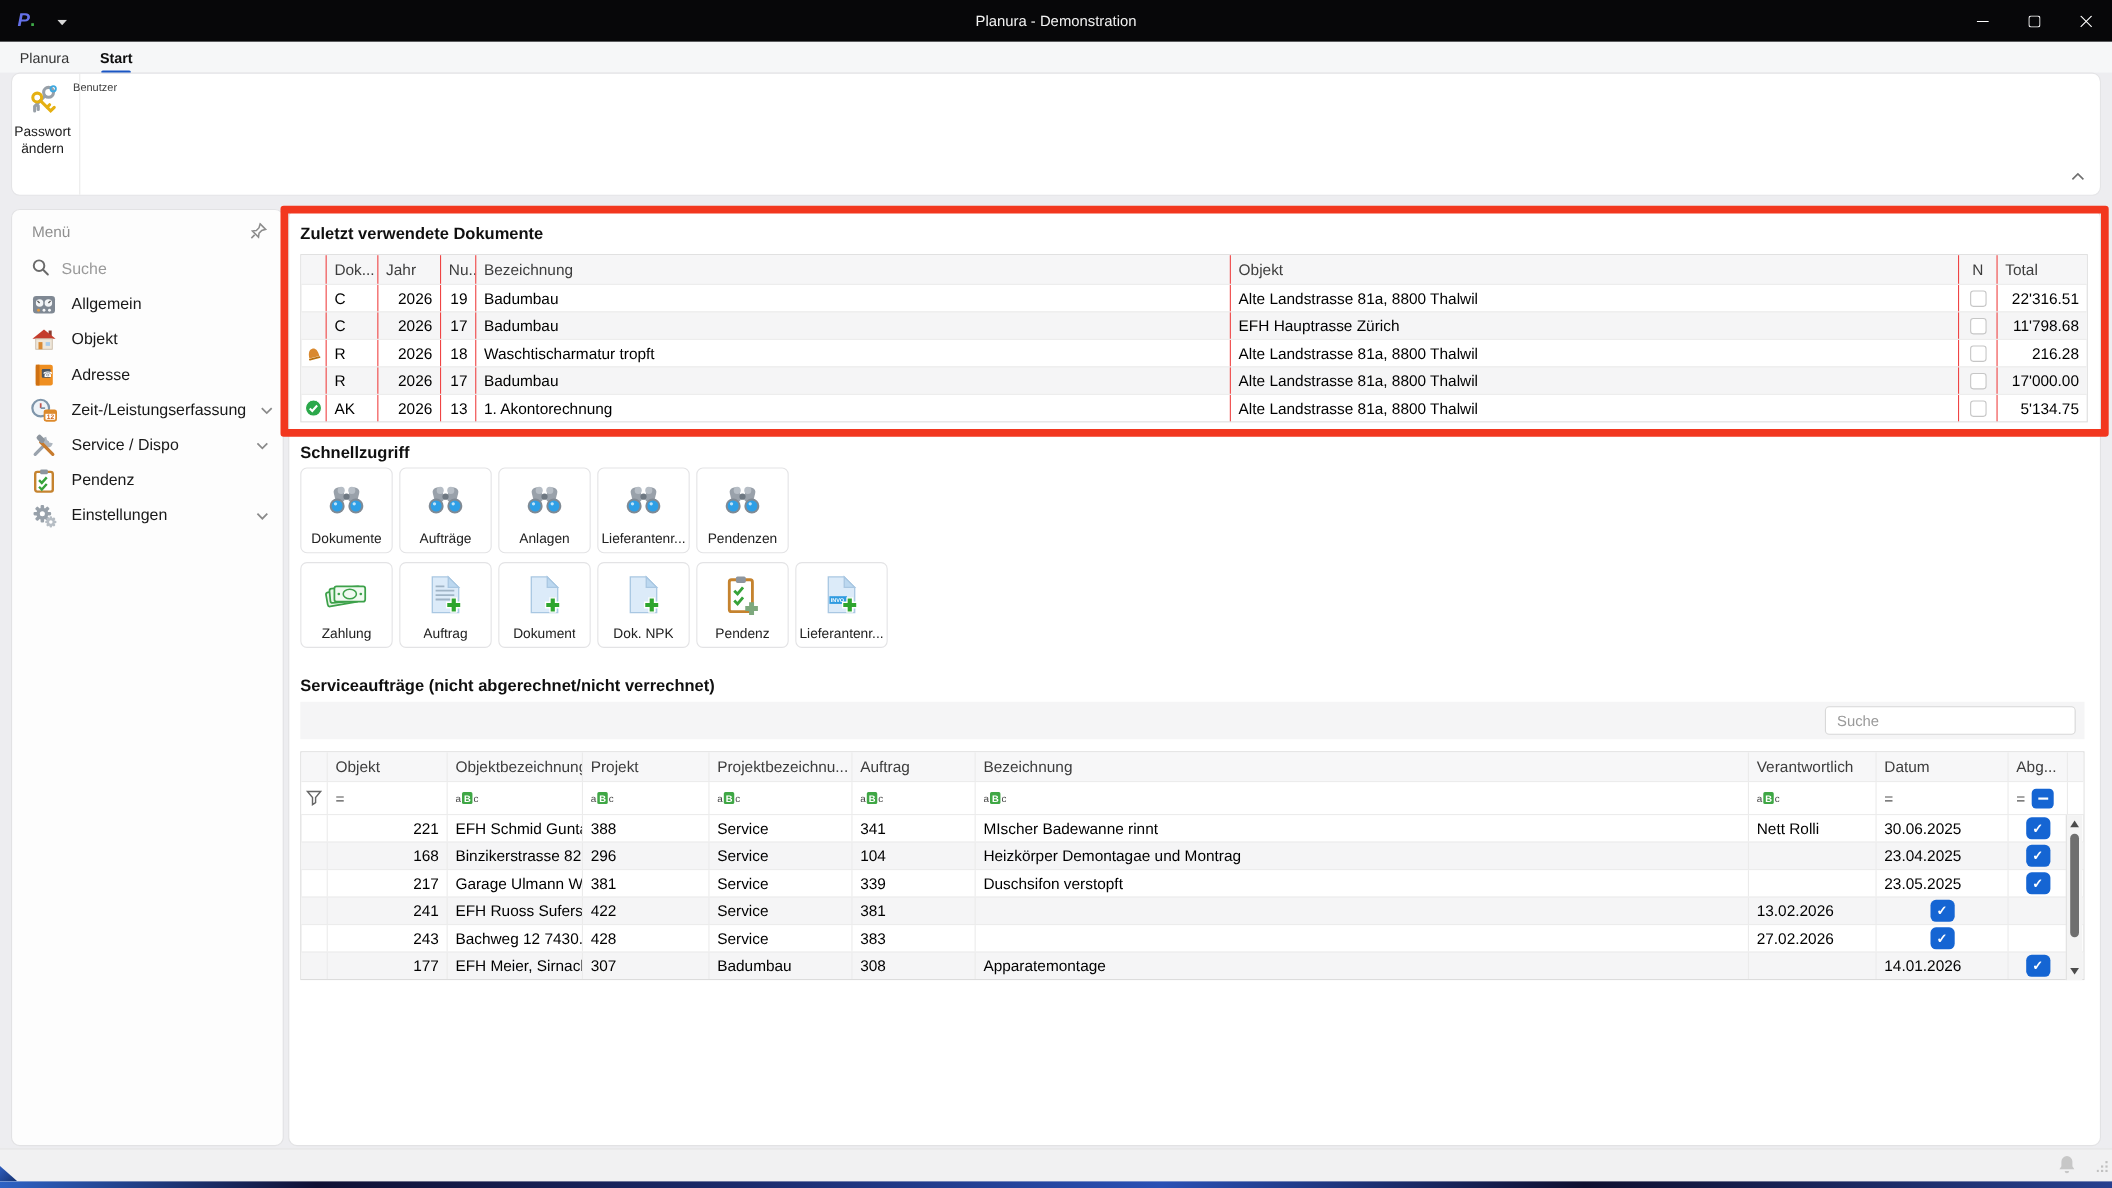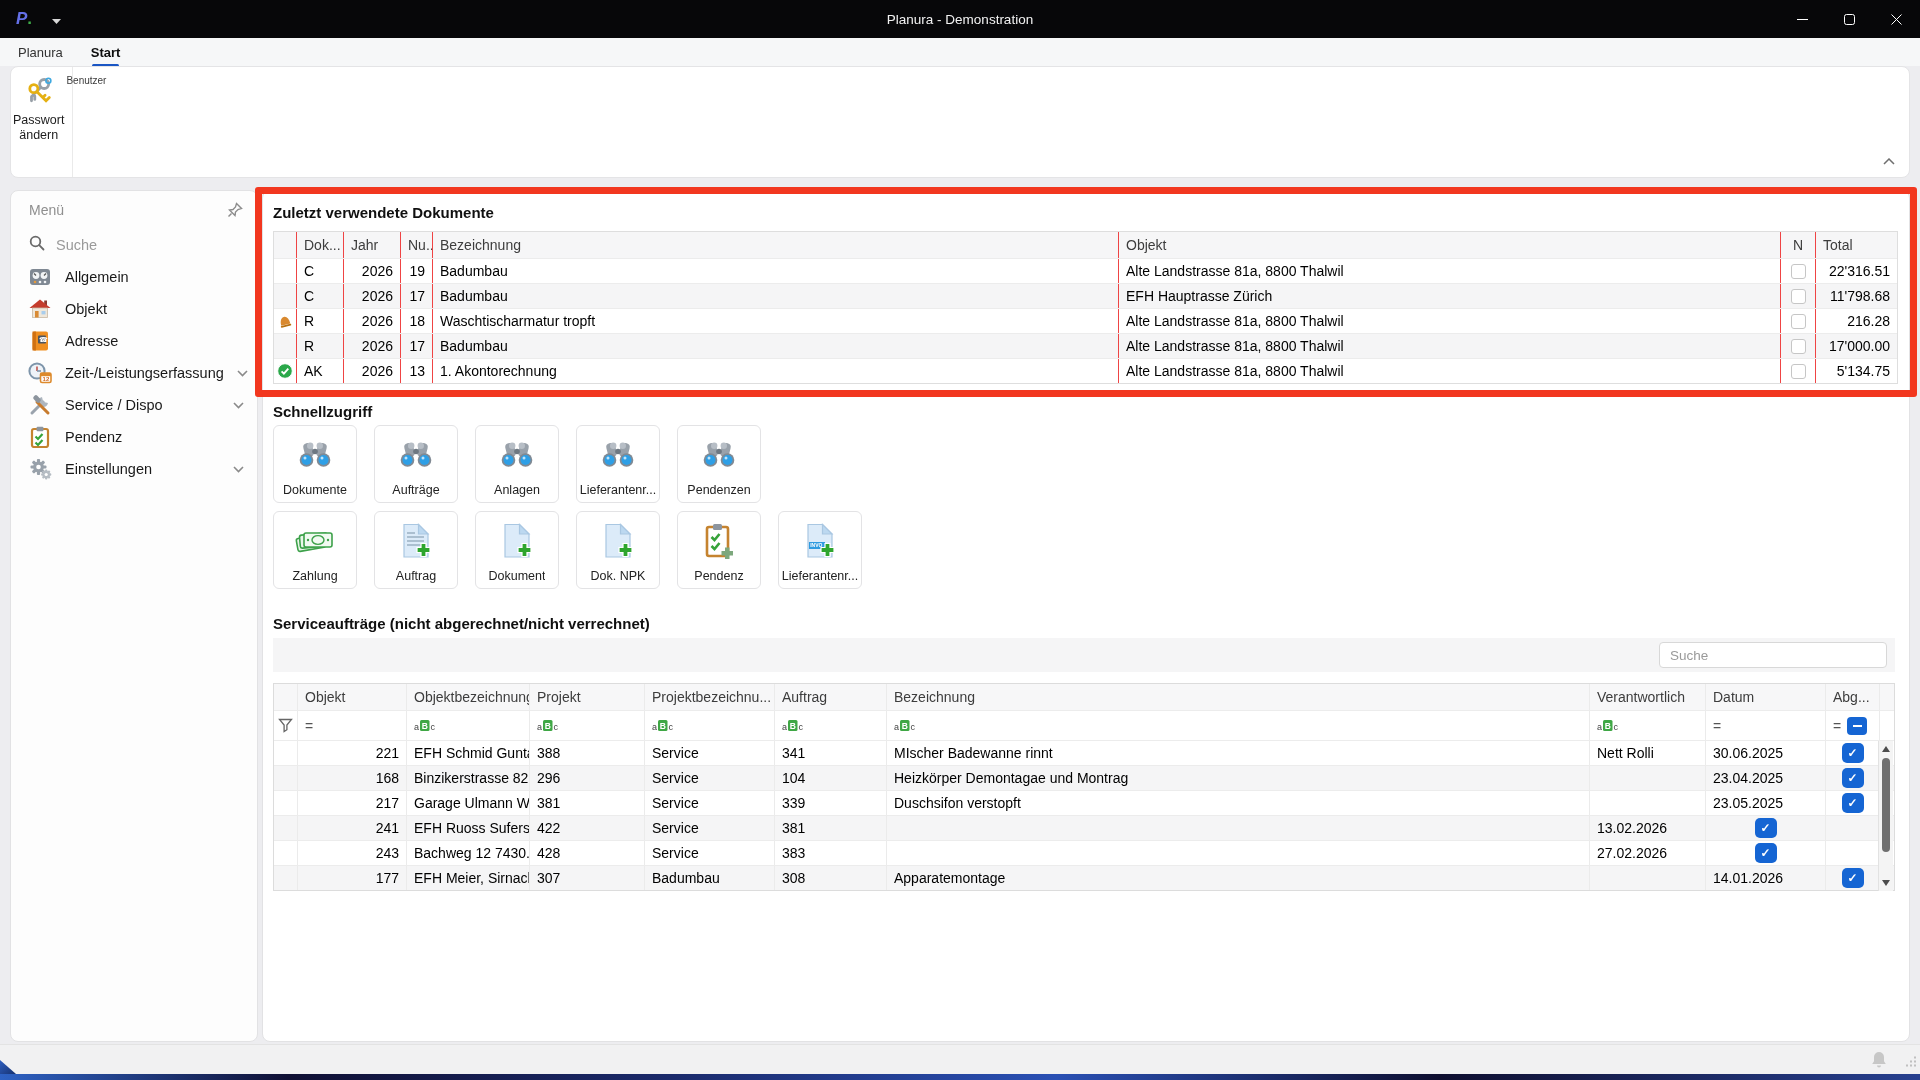--- a/index.html
+++ b/index.html
@@ -52,21 +52,21 @@
   .rt-row { display:grid; grid-template-columns:22px 47px 57px 32px 686px 662px 35px 1fr; height:25px; align-items:center; border-top:1px solid #ececec; }
   .rt-row.head { height:26px; background:#f6f6f7; color:#3d3d3d; border-top:none; }
   .rt-row.alt { background:#f5f5f6; }
   .rt-row > div { height:100%; display:flex; align-items:center; padding:0 7px; border-left:1px solid #ef4444; overflow:hidden; white-space:nowrap; }
   .rt-row > div:first-child { border-left:none; padding:0 2px; justify-content:center; }
   .rt-row > .cr { justify-content:flex-end; }
   .rt-row > .cc { justify-content:center; }
   .cb-empty { width:15px; height:15px; border:1.5px solid #c6c6c6; border-radius:3px; background:#fff; }
 
   
-  .qa-row { position:absolute; left:10px; display:flex; gap:17px; }
+  .qa-row { position:absolute; left:10px; display:flex; gap:6px; }
   .qa-row.r1 { top:234px; }
   .qa-row.r2 { top:320px; }
   .tile { width:84px; height:78px; border:1px solid #e3e3e5; border-radius:6px; background:#fff; display:flex; flex-direction:column; align-items:center; padding-bottom:5px; cursor:default; }
   .tile .ticon { flex:1; display:flex; align-items:center; justify-content:center; }
   .tile .tlabel { font-size:12.5px; color:#222; max-width:78px; overflow:hidden; white-space:nowrap; text-overflow:ellipsis; }
 
   
   .so-toolbar { position:absolute; left:10px; top:447px; width:1622px; height:34px; background:#f5f5f6; display:flex; align-items:center; justify-content:flex-end; padding-right:8px; }
   .so-search { width:228px; height:26px; border:1px solid #d8d8d8; border-radius:4px; background:#fff; font-size:13.5px; color:#333; padding:0 10px; outline:none; font-family:inherit; }
   .so-search::placeholder { color:#9a9a9a; }

